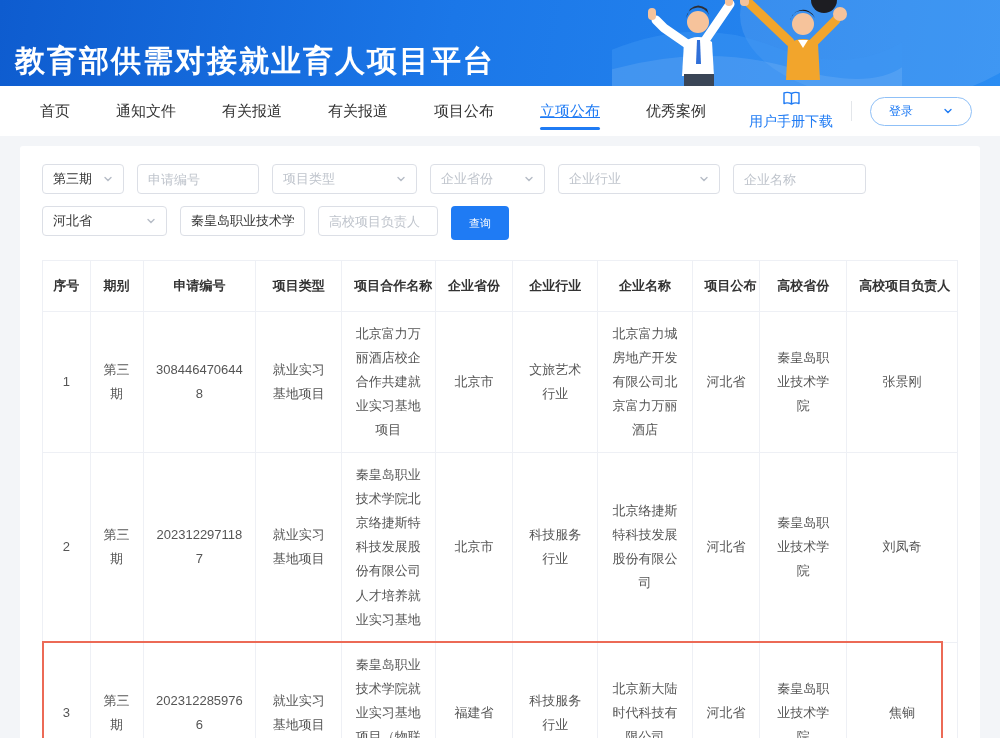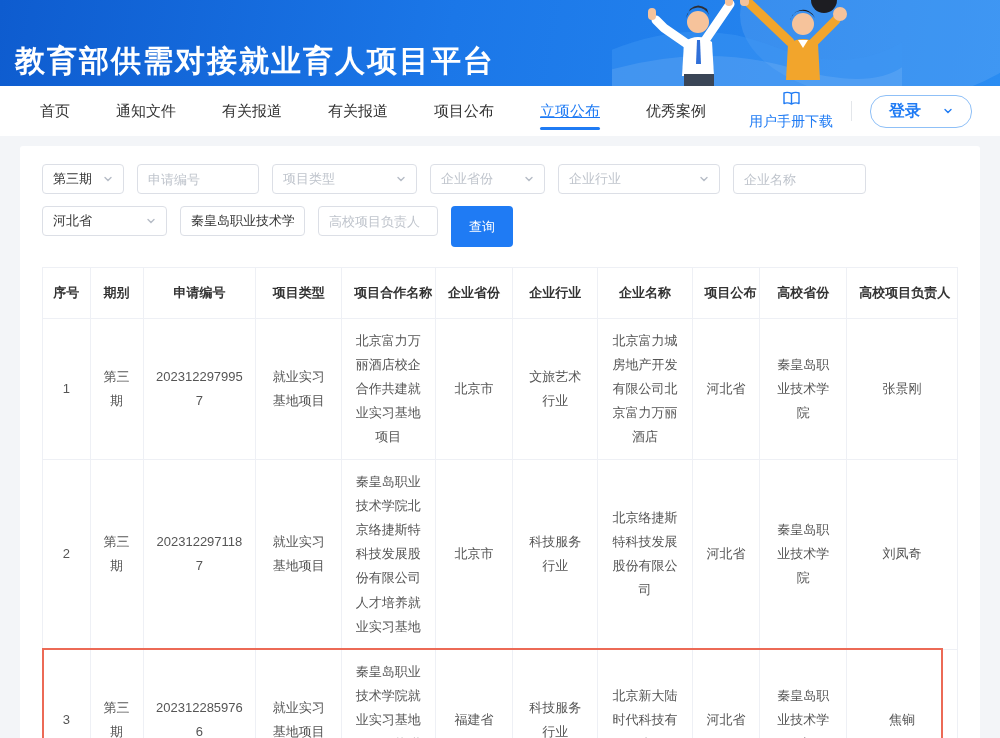--- a/index.html
+++ b/index.html
@@ -21,40 +21,40 @@
   .nav-tabs { display:flex; gap:46px; flex:1; }
   .nav-item { position:relative; font-size:15px; color:#333; cursor:pointer;
     padding:14px 0 13px; white-space:nowrap; }
   .nav-item.active { color:#1f7bf4;text-decoration:underline; }
   .nav-item.active::after { content:""; position:absolute; left:0; right:0;
     bottom:4px; height:3px; border-radius:2px; background:#1f7bf4; }
   .nav-right { display:flex; align-items:center; gap:18px; }
   .manual-link { display:flex; align-items:center; gap:7px; color:#1f7bf4;
     font-size:14px; cursor:pointer;flex-direction:column; }
   .nav-divider { width:1px; height:20px; background:#e3e6ea; }
-  .login-btn { display:flex; align-items:center; gap:14px; color:#1f7bf4;
-    font-size:16px; border:1px solid #8fc0f7; border-radius:16px;
-    padding:5px 18px; cursor:pointer; background:#fff;font-weight:bold; }
+  .login-btn { display:flex; align-items:center; gap:22px; color:#1f7bf4;
+    font-size:12px; border:1px solid #8fc0f7; border-radius:16px;
+    padding:5px 18px; cursor:pointer; background:#fff; }
 
   
   .card { margin:10px 20px 0; background:#ffffff; border-radius:3px;
     padding:18px 22px 10px; min-height:566px; }
 
   
   .filters { display:flex; flex-wrap:wrap; gap:12px 13px; margin-bottom:20px; }
   .filter-row { display:flex; gap:13px; width:100%; }
   .ctrl { height:30px; border:1px solid #dcdfe6; border-radius:4px; background:#fff;
     font-size:13px; display:flex; align-items:center; padding:0 10px; color:#333; }
   .ctrl.select { justify-content:space-between; cursor:pointer; }
   .ctrl.select .ph { color:#bfc4cc; }
   input.ctrl { outline:none; }
   input.ctrl::placeholder { color:#bfc4cc; }
   .chev { width:10px; height:10px; flex:none; margin-left:8px; }
-  .btn-primary { height:41px; padding:0 18px; background:#1f7bf4; color:#fff;
-    font-size:13px; border:none; border-radius:4px; cursor:pointer; }
+  .btn-primary { height:34px; padding:0 18px; background:#1f7bf4; color:#fff;
+    font-size:11px; border:none; border-radius:4px; cursor:pointer; }
 
   
   .table-wrap { position:relative; }
   table { width:916px; border-collapse:collapse; table-layout:fixed; }
   th,td { border:1px solid #eef0f5; font-size:13px; text-align:center;
     padding:10px 12px; color:#555; line-height:1.85; word-break:break-all;
     vertical-align:middle; }
   th { color:#333; font-weight:bold; background:#fff; padding:13px 12px;
     white-space:nowrap; overflow:hidden;margin-left:8px; }
   th:first-child, td:first-child { text-align:center; padding-left:4px; padding-right:4px; }
@@ -196,21 +196,21 @@
             <th>企业名称</th>
             <th>项目公布</th>
             <th>高校省份</th>
             <th>高校项目负责人</th>
           </tr>
         </thead>
       <tbody>
           <tr>
             <td>1</td>
             <td>第三期</td>
-            <td>2023122979957</td>
+            <td>3084464706448</td>
             <td>就业实习基地项目</td>
             <td>北京富力万丽酒店校企合作共建就业实习基地项目</td>
             <td>北京市</td>
             <td>文旅艺术行业</td>
             <td>北京富力城房地产开发有限公司北京富力万丽酒店</td>
             <td>河北省</td>
             <td>秦皇岛职业技术学院</td>
             <td>张景刚</td>
           </tr>
           <tr>

